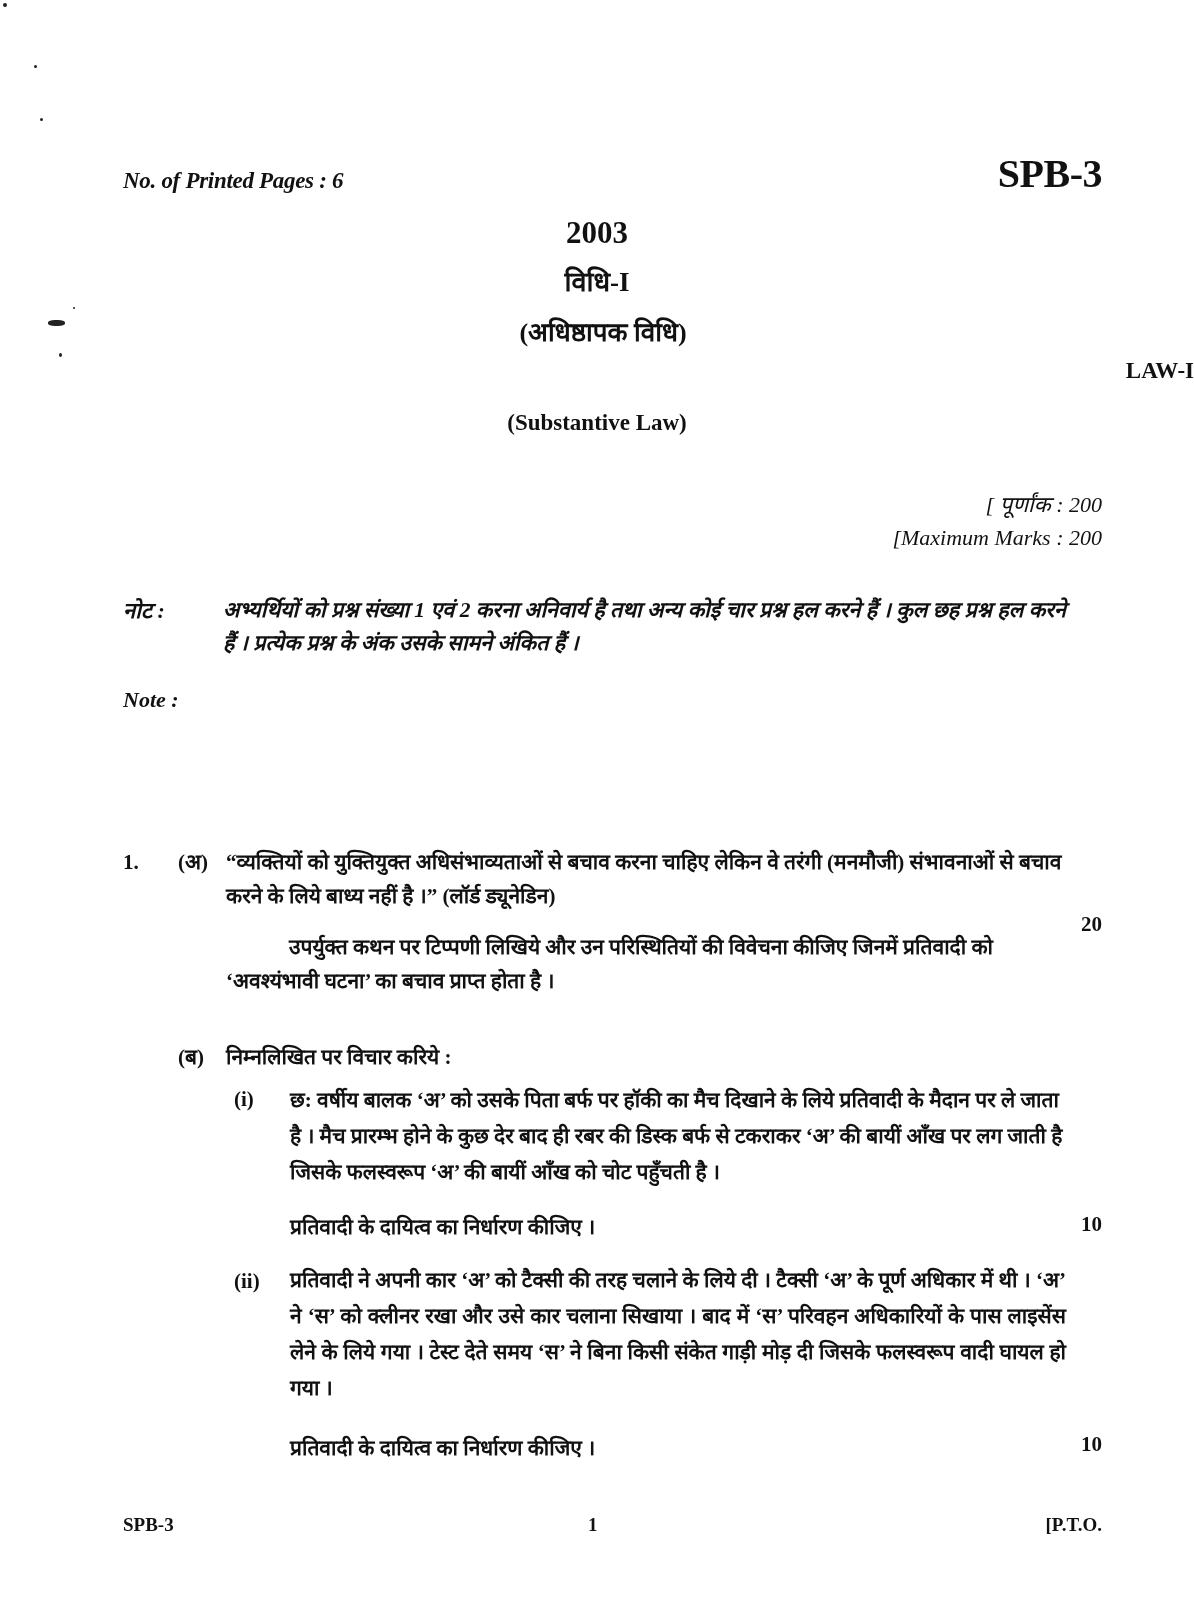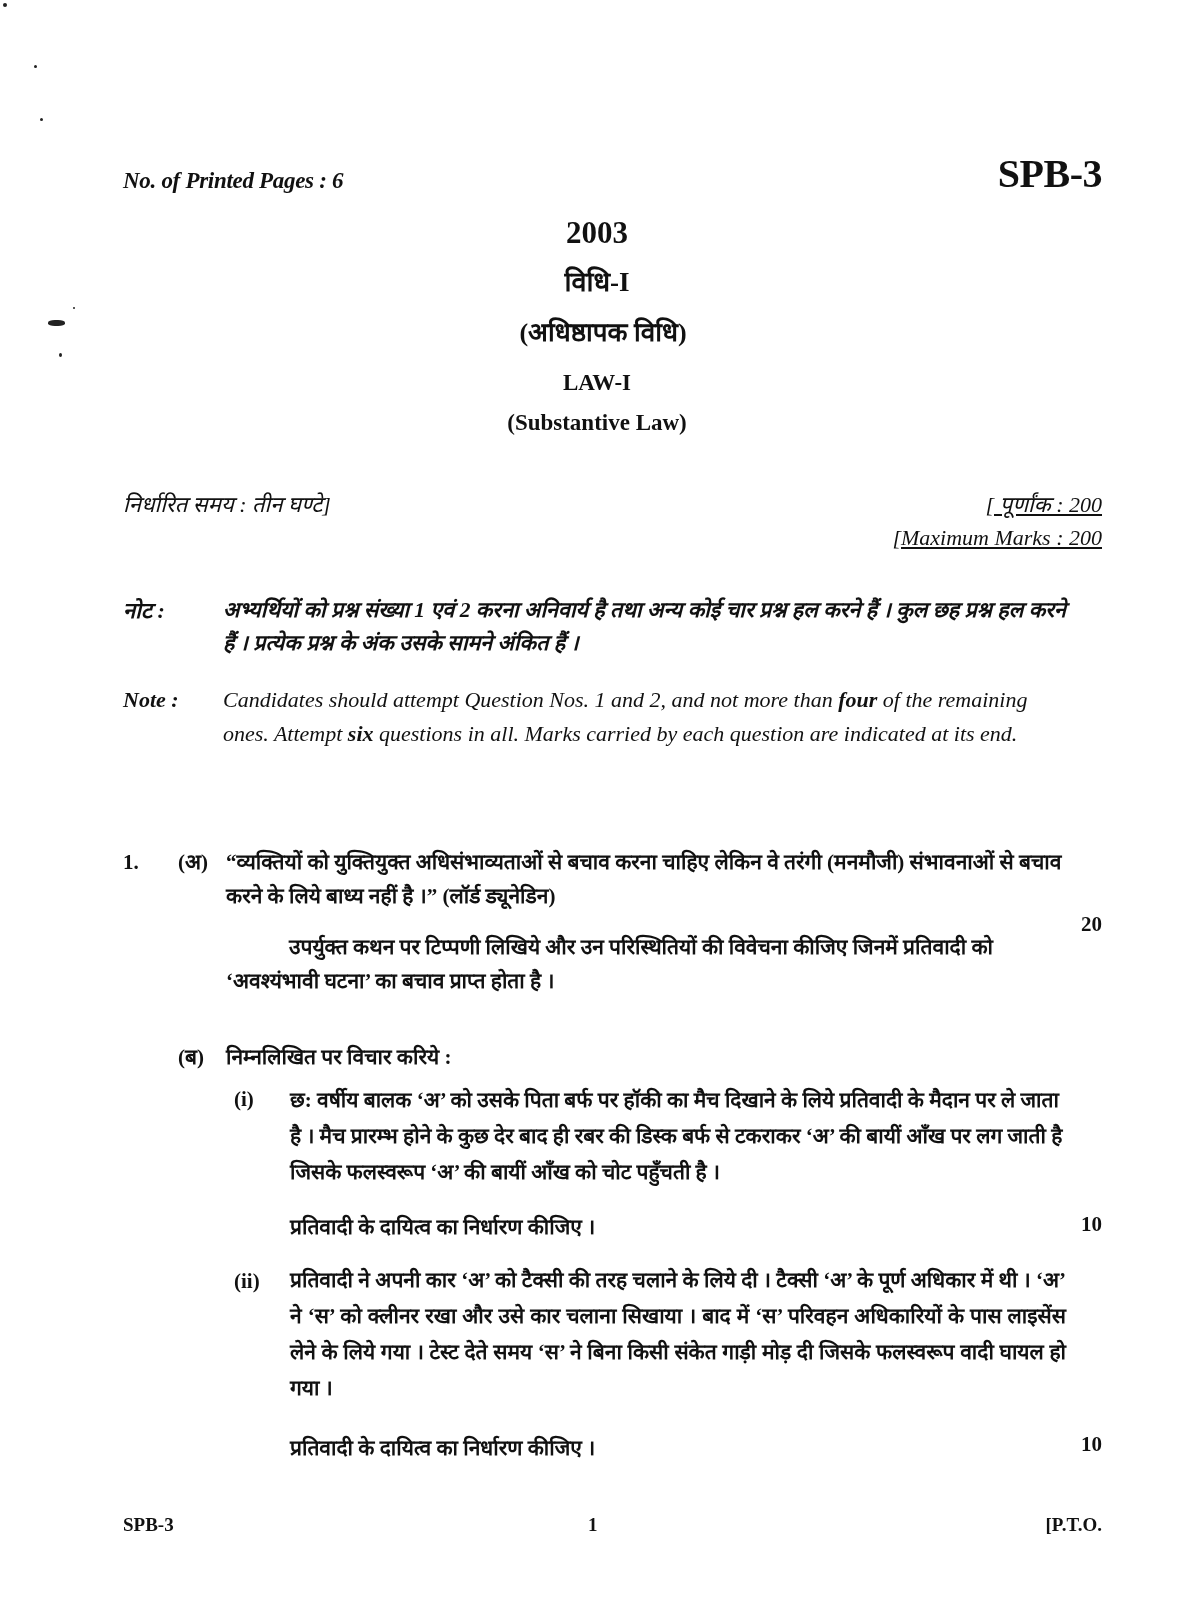--- a/index.html
+++ b/index.html
@@ -27,28 +27,28 @@
       right: 92px; top: 150px;
       font-size: 40px; font-weight: bold;
       letter-spacing: -0.5px;
     }
     .center-block {
       left: 0; width: 1194px; text-align: center; font-weight: bold;
     }
     .year { top: 215px; font-size: 31px; }
     .title-hi { top: 262px; font-size: 27px; }
     .subtitle-hi { top: 313px; font-size: 26px; padding-left: 6px; }
-    .title-en { top: 370px; font-size: 23px; }
+    .title-en { top: 358px; font-size: 23px; text-align: right; }
     .subtitle-en { top: 410px; font-size: 23px; }
 
     .meta-left, .meta-right {
       font-style: italic; font-size: 22px; line-height: 33px;
     }
     .meta-left { left: 123px; top: 488px; }
-    .meta-right { right: 92px; top: 488px; text-align: right; text-decoration: underline; }
+    .meta-right { right: 92px; top: 488px; text-align: right; }
 
     .note-row { left: 123px; width: 945px; display: flex; }
     .note-label {
       width: 100px; flex: none;
       font-style: italic; font-weight: bold; font-size: 22px;
     }
     .note-text {
       flex: 1; font-style: italic; font-size: 21.5px;
       line-height: 33px; font-weight: bold;
     }
@@ -97,35 +97,33 @@
 <div class="abs printed-pages">No. of Printed Pages : 6</div>
 <div class="abs code-top">SPB-3</div>
 
 <div class="abs center-block year">2003</div>
 <div class="abs center-block title-hi">विधि-I</div>
 <div class="abs center-block subtitle-hi">(अधिष्ठापक विधि)</div>
 <div class="abs center-block title-en">LAW-I</div>
 <div class="abs center-block subtitle-en">(Substantive Law)</div>
 
 <div class="abs meta-left">
-  <div>निर्धारित समय : तीन घण्टे]</div>
 </div>
 <div class="abs meta-right">
   <div>[ पूर्णांक : 200</div>
   <div>[Maximum Marks :  200</div>
 </div>
 
 <div class="abs note-row note-hi">
   <div class="note-label">नोट :</div>
   <div class="note-text"><span>अभ्यर्थियों को प्रश्न संख्या 1 एवं 2 करना अनिवार्य है तथा अन्य कोई </span><b class="em">चार</b><span> प्रश्न हल करने हैं । कुल </span><b class="em">छह</b><span> प्रश्न हल  करने हैं । प्रत्येक प्रश्न के अंक उसके सामने अंकित हैं ।</span></div>
 </div>
 
 <div class="abs note-row note-en">
   <div class="note-label">Note :</div>
-  <div class="note-text"><span>Candidates should attempt Question Nos. 1 and 2, and not more than </span><b>four</b><span> of the remaining ones. Attempt </span><b>six</b><span> questions in all. Marks carried by each question are indicated at its end.</span></div>
 </div>
 
 <div class="abs q-text q-num">1.</div>
 <div class="abs q-text q-a-label">(अ)</div>
 <div class="abs q-text q-a-text">“व्यक्तियों को युक्तियुक्त अधिसंभाव्यताओं से बचाव करना चाहिए लेकिन वे तरंगी (मनमौजी) संभावनाओं से बचाव करने के लिये बाध्य नहीं है ।” (लॉर्ड ड्यूनेडिन)</div>
 <div class="abs q-text q-a-inst">उपर्युक्त कथन पर टिप्पणी लिखिये और उन परिस्थितियों की विवेचना कीजिए जिनमें प्रतिवादी को ‘अवश्यंभावी घटना’ का बचाव प्राप्त होता है ।</div>
 <div class="abs marks" style="top:912px;">20</div>
 
 <div class="abs q-text q-b-label">(ब)</div>
 <div class="abs q-text q-b-text">निम्नलिखित पर विचार करिये :</div>

